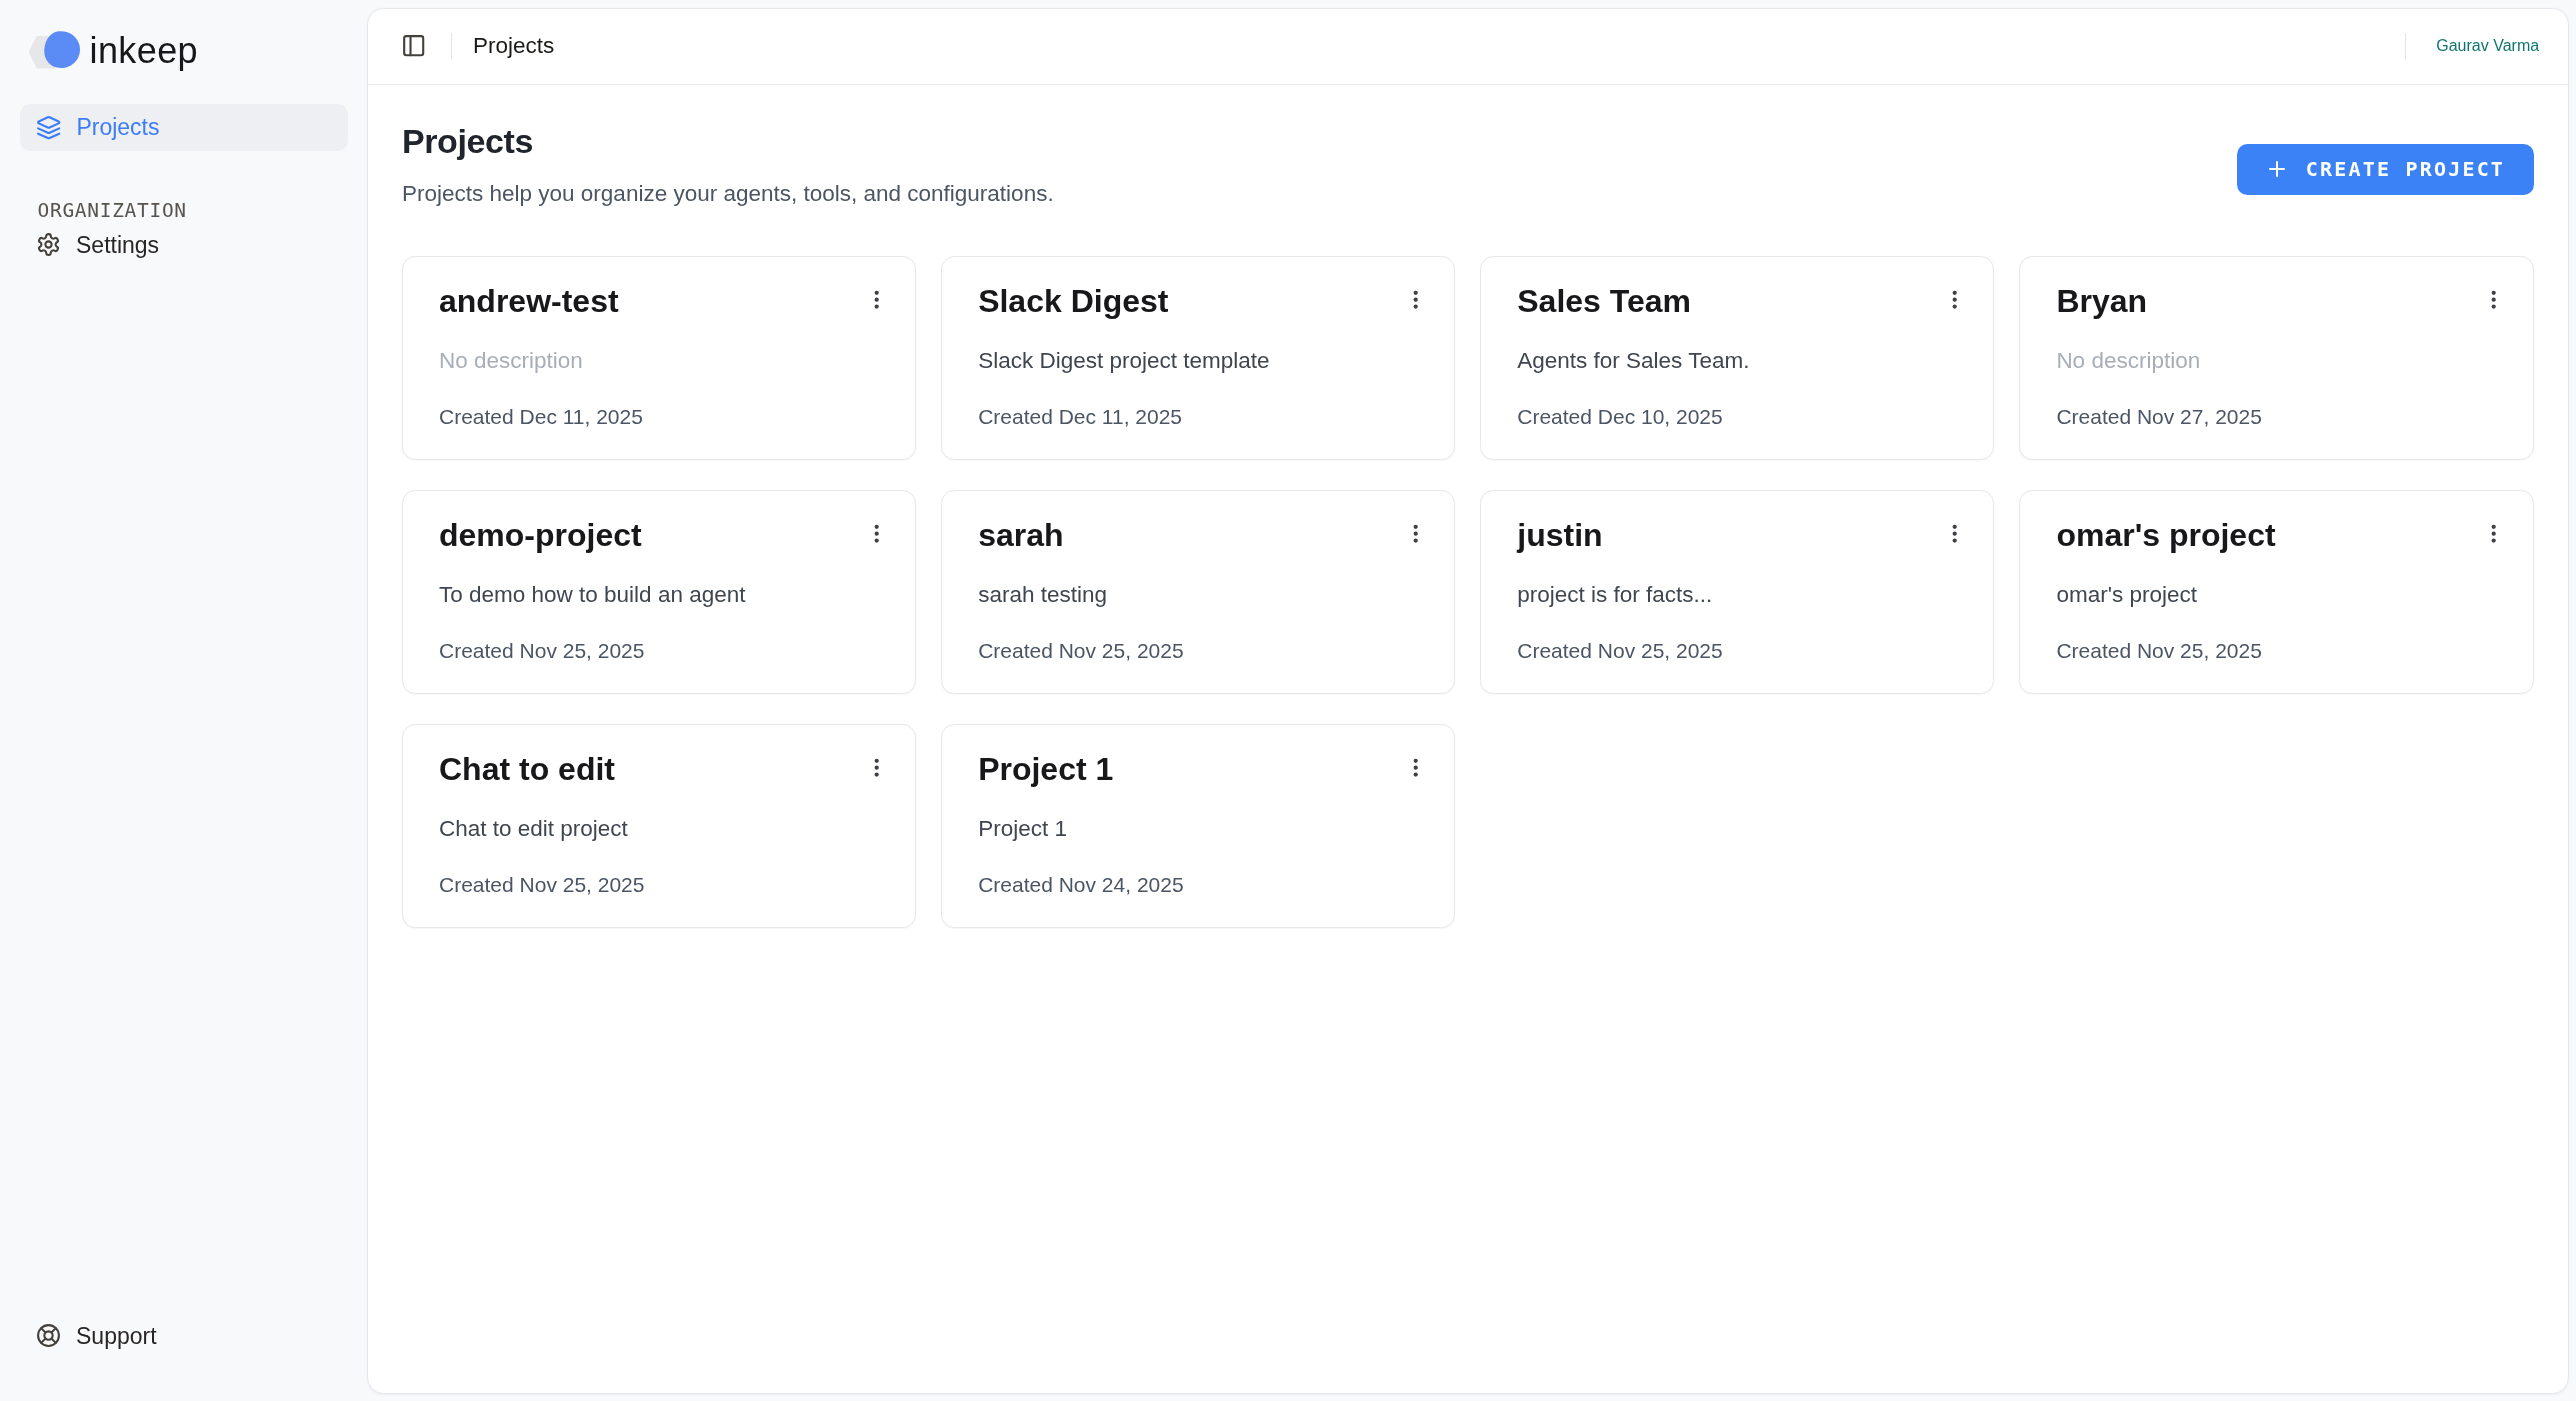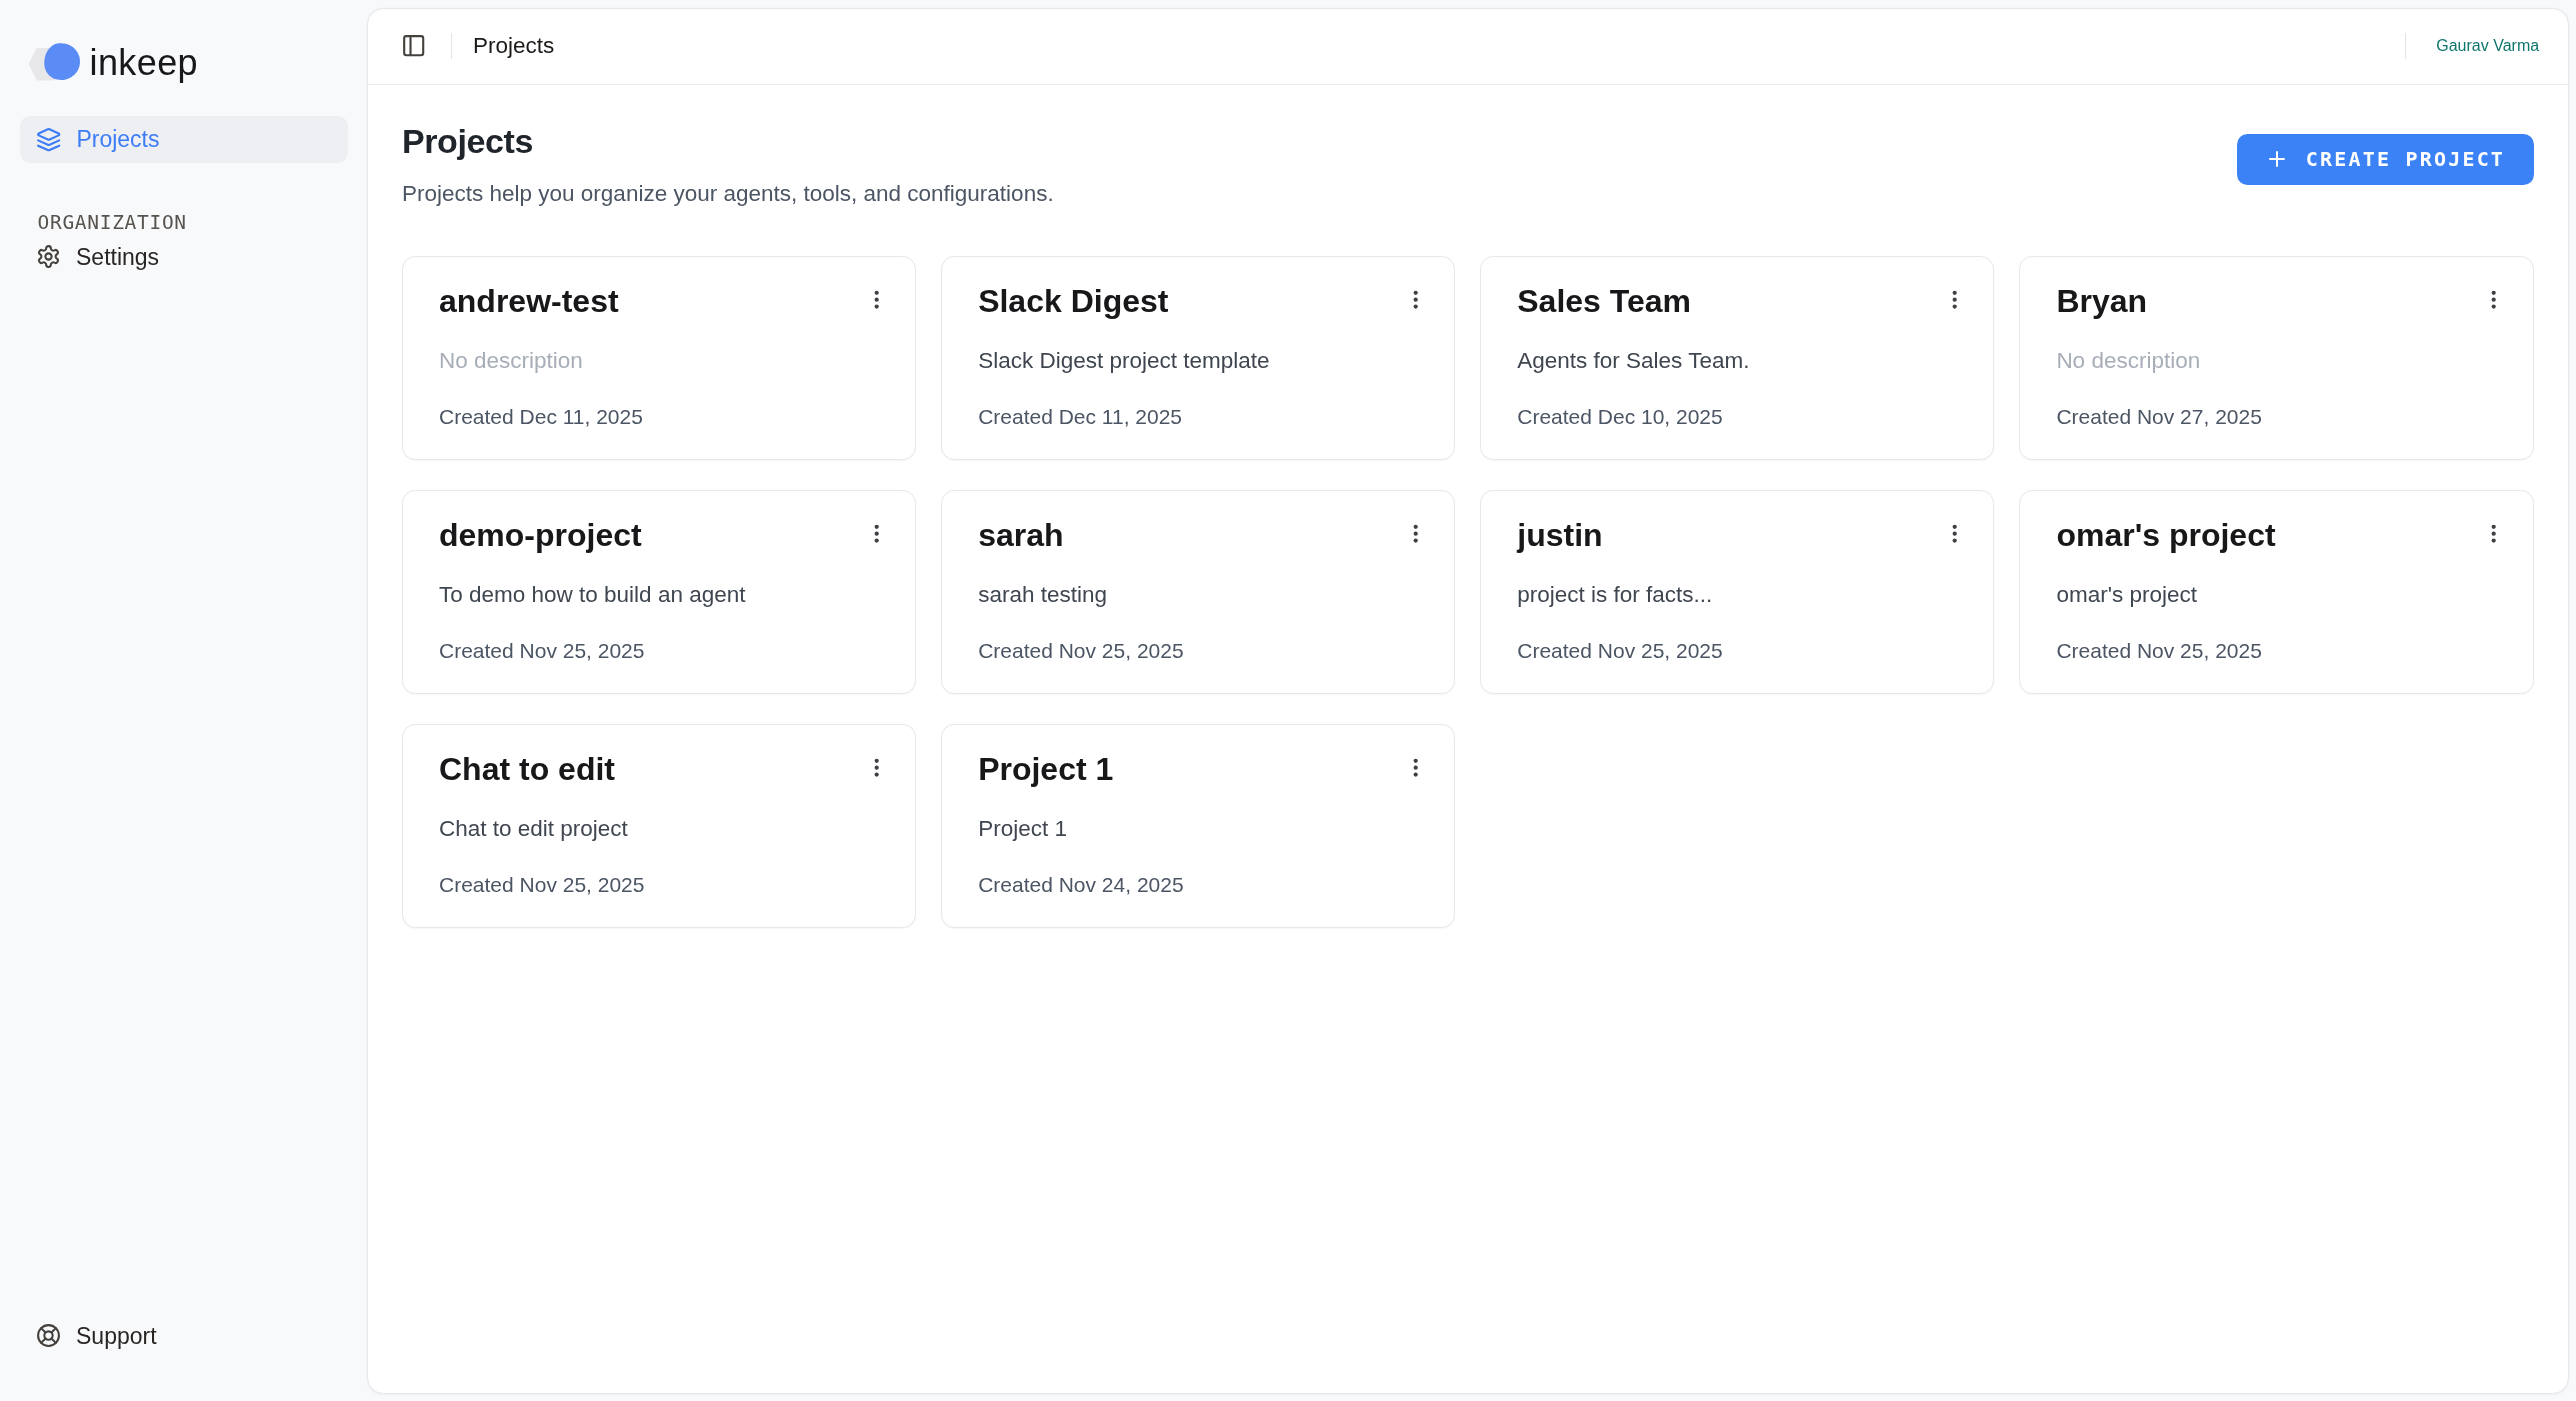--- a/index.html
+++ b/index.html
@@ -9,21 +9,21 @@
     background:#f8f9fb;
     font-family:"Liberation Sans", sans-serif;
     color:#1c1917;
     overflow:hidden;
     --accent:#3b82f6;
   }
   svg { display:block; }
 
   
   .sidebar {
-    position:absolute; left:0; top:16px; bottom:0; width:367px;
+    position:absolute; left:0; top:4px; bottom:0; width:367px;
     display:flex; flex-direction:column;
     padding:22.5px 19.5px 30px 19.5px;
   }
   .logo { display:flex; align-items:center; gap:12px; padding-left:9px; height:49px; }
   .logo-mark { position:relative; width:49px; height:43px; flex:0 0 auto; }
   .logo-hex {
     position:absolute; left:0; top:6px; width:34px; height:33px;
     background:#e7e7ea;
     clip-path:polygon(25% 0, 75% 0, 100% 50%, 75% 100%, 25% 100%, 0 50%);
   }
@@ -78,21 +78,21 @@
   .breadcrumb { font-size:22.5px; font-weight:500; color:#1c1917; margin-left:21px; }
   .topbar .v-div.left { margin-left:21px; }
   .topbar-right { margin-left:auto; display:flex; align-items:center; gap:31px; }
   .user-name { font-size:16px; color:#0f766e; cursor:pointer; }
 
   .content { flex:1; padding:37px 34px; overflow:hidden; }
   .content-header { display:flex; justify-content:space-between; align-items:flex-start; }
   .page-title { font-size:34px; font-weight:600; color:#20242b; letter-spacing:-0.4px; }
   .page-subtitle { margin-top:20px; font-size:22.5px; color:#4b5563; }
   .create-btn {
-    margin-top:12px; height:51px; padding:0 28.4px;
+    margin-top:22px; height:51px; padding:0 28.4px;
     background:var(--accent); color:#ffffff; border:none; border-radius:10.5px;
     display:flex; align-items:center; gap:16.5px; cursor:pointer;
     font-family:"DejaVu Sans Mono", monospace;
     font-size:20px; font-weight:700; letter-spacing:2.2px; white-space:nowrap;
   }
   .create-btn .icn { width:24px; height:24px; }
 
   
   .grid {
     margin-top:49px;

